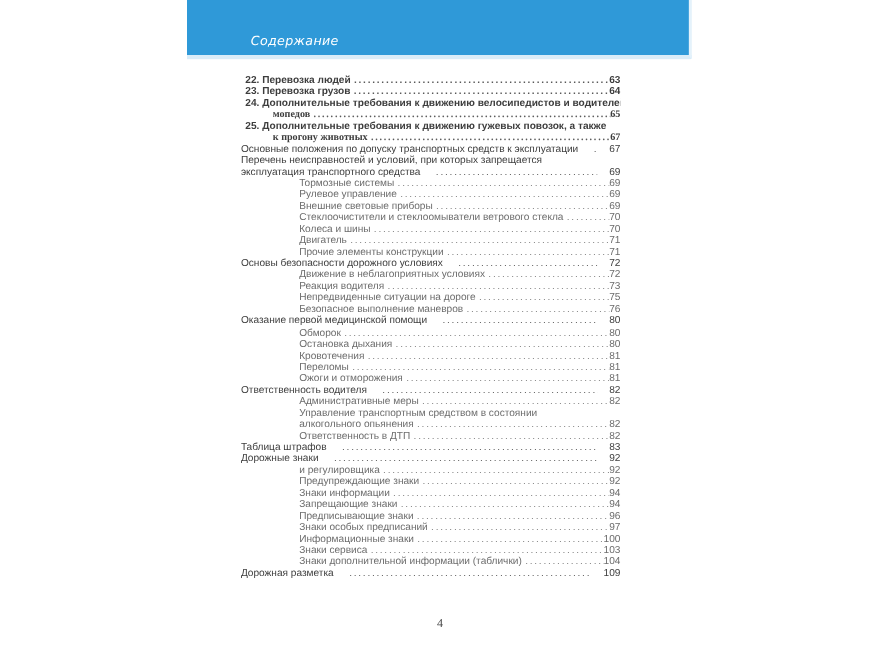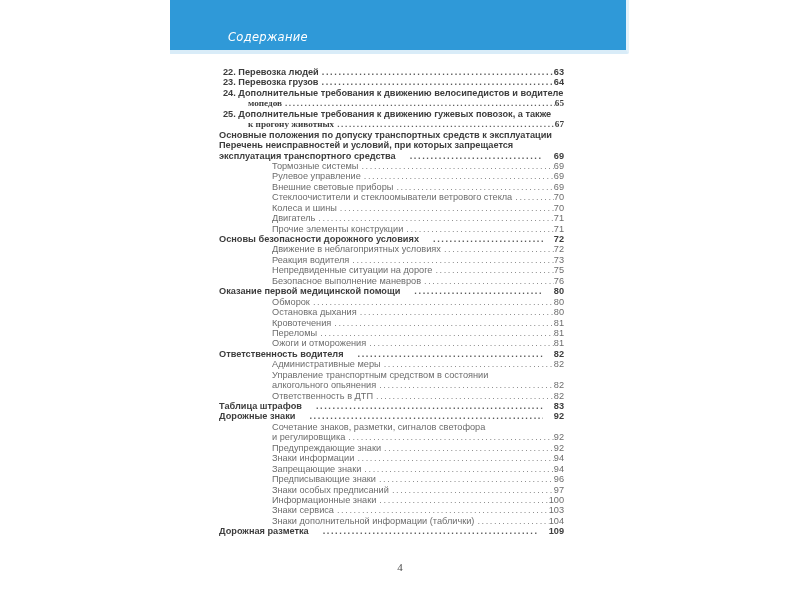--- a/index.html
+++ b/index.html
@@ -58,21 +58,21 @@
     min-width: 0;
     overflow: hidden;
     letter-spacing: 1.6px;
     padding-left: 3px;
     opacity: 0.85;
   }
   .row .pagenum { flex: none; text-align: center; }
   
   .chapter       { font-weight: 700; color: #3d3d3d; padding-left: 4px; }
   .chapter-cont  { font-weight: 700; color: #3d3d3d; padding-left: 29px; font-family: Liberation Serif, serif; }
-  .section       { font-weight: 700; color: #3d3d3d; padding-left: 0; gap: 11px; }
+  .section       { font-weight: 400; color: #3d3d3d; padding-left: 0; gap: 11px; }
   .sub           { font-weight: 400; color: #6c6c6c; padding-left: 53px; }
   
   .folio {
     position: absolute;
     left: 0;
     top: 561px;
     width: 800px;
     text-align: center;
     font-family: "Liberation Serif", serif;
     font-size: 11px;
@@ -243,23 +243,20 @@
       <span class="label">Таблица штрафов</span>
       <span class="dots">............................................................................................................................................................................................................................</span>
       <span class="pagenum">83</span>
     </div>
     <div class="row section">
       <span class="label">Дорожные знаки</span>
       <span class="dots">............................................................................................................................................................................................................................</span>
       <span class="pagenum">92</span>
     </div>
     <div class="row sub">
-      <span class="label">Сочетание знаков, разметки, сигналов светофора</span>
-    </div>
-    <div class="row sub">
       <span class="label">и регулировщика</span>
       <span class="dots">............................................................................................................................................................................................................................</span>
       <span class="pagenum">92</span>
     </div>
     <div class="row sub">
       <span class="label">Предупреждающие знаки</span>
       <span class="dots">............................................................................................................................................................................................................................</span>
       <span class="pagenum">92</span>
     </div>
     <div class="row sub">

